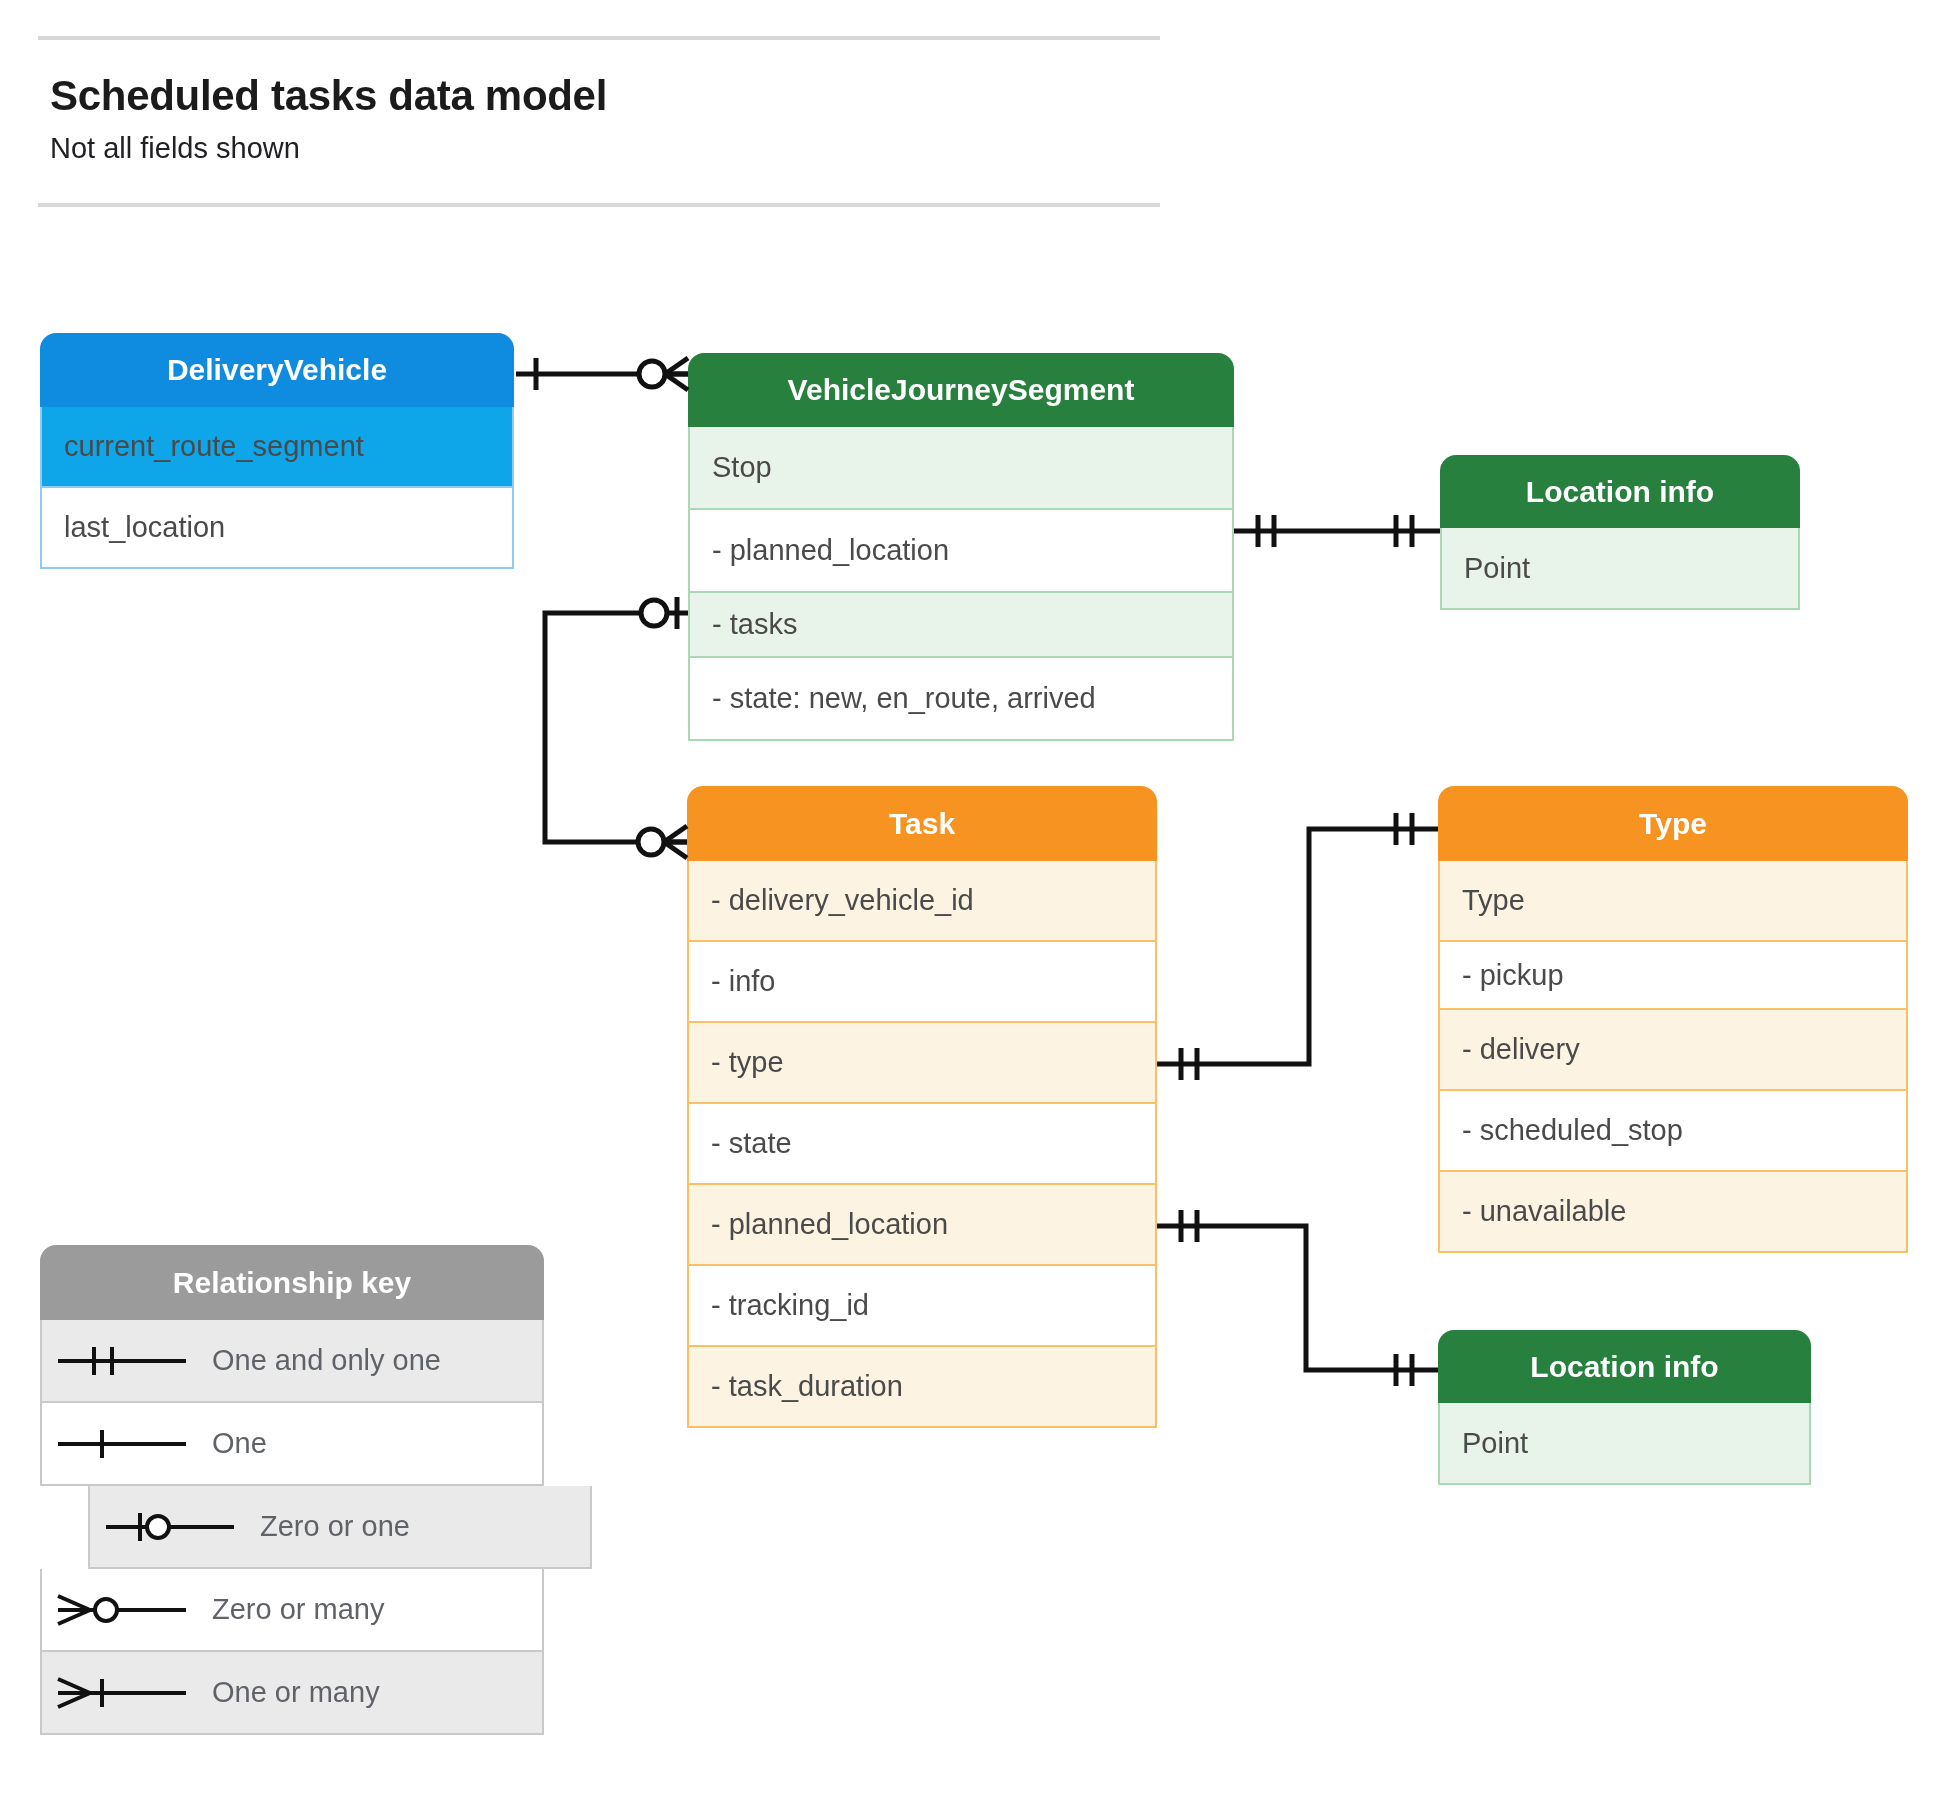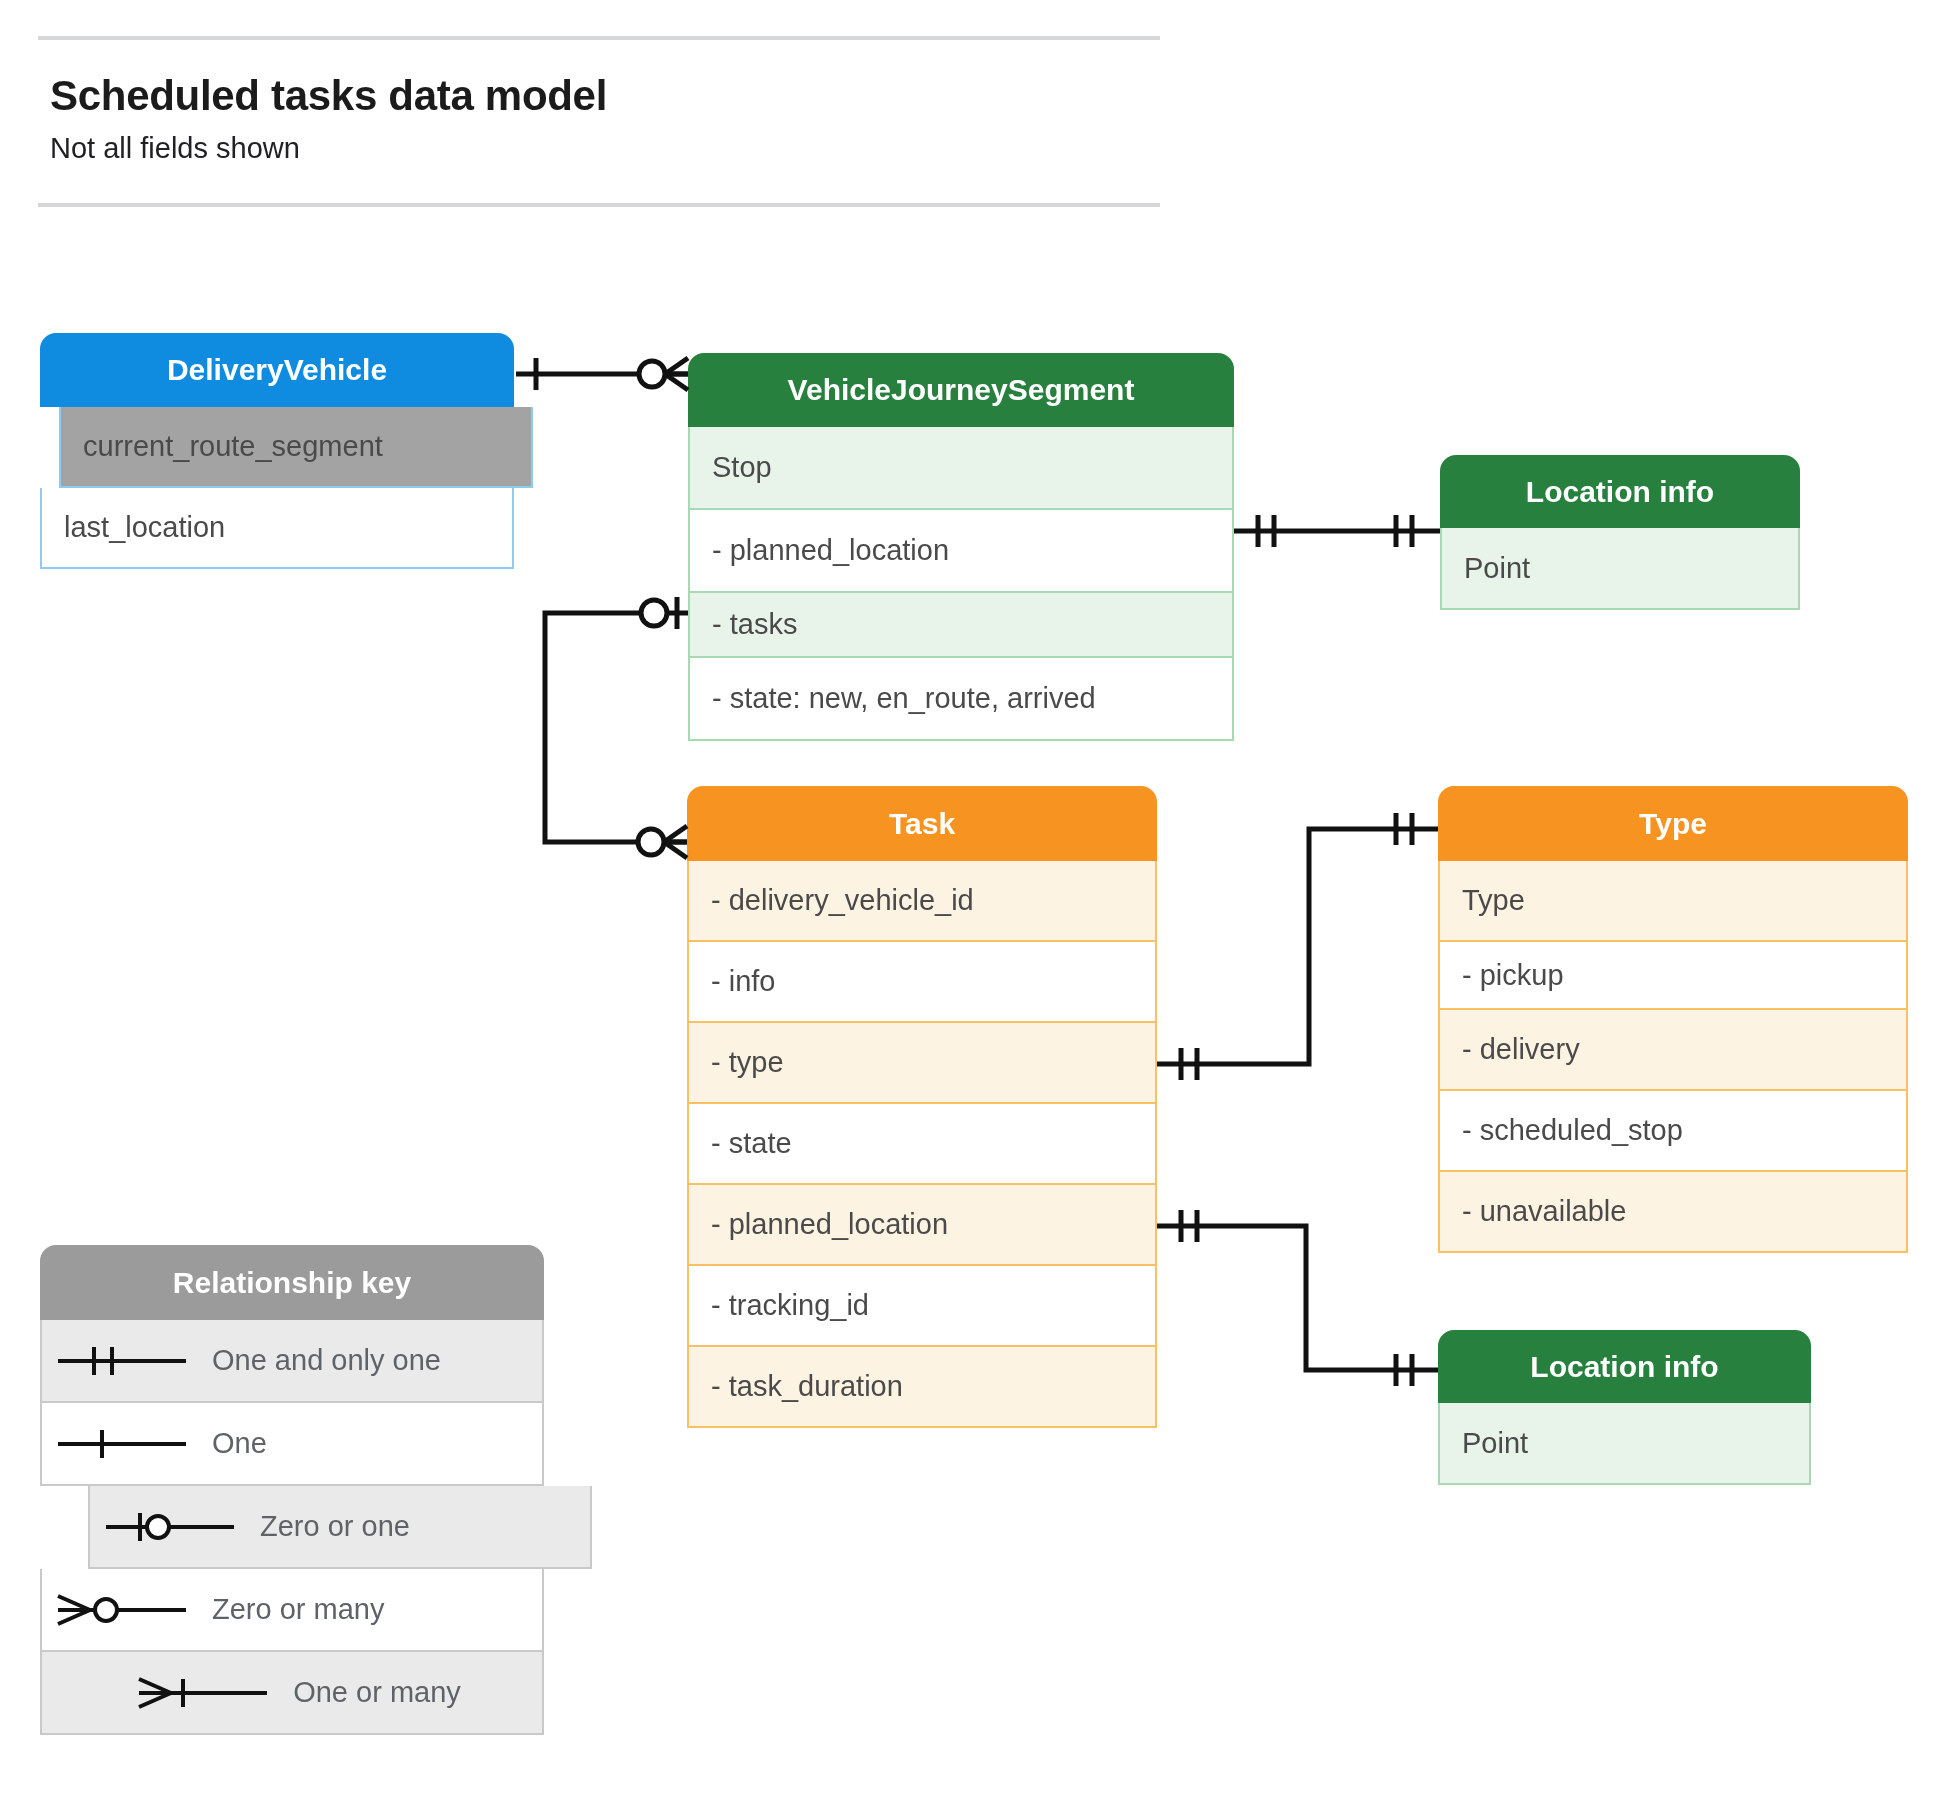--- a/index.html
+++ b/index.html
@@ -78,21 +78,21 @@
     border-style: solid;
     border-width: 0 2px 2px 2px;
     white-space: nowrap;
     overflow: hidden;
   }
   .ent-row.first { border-top-width: 0; }
 
   
   .blue   .ent-head { background: #0f8ce0; }
   .blue   .ent-row  { border-color: #8ecbf2; }
-  .blue   .ent-row.alt  { background: #a3a3a3; margin-left: 19px; }
+  .blue   .ent-row.alt  { background: #0ea5e9; }
   .blue   .ent-row.plain{ background: #ffffff; }
 
   .green  .ent-head { background: #28803f; }
   .green  .ent-row  { border-color: #a8d9b4; }
   .green  .ent-row.alt  { background: #e8f4ea; }
   .green  .ent-row.plain{ background: #ffffff; }
 
   .orange .ent-head { background: #f79421; }
   .orange .ent-row  { border-color: #fbc064; }
   .orange .ent-row.alt  { background: #fdf3e3; }
@@ -230,21 +230,21 @@
         <svg width="140" height="40" viewBox="0 0 140 40">
           <line x1="2" y1="20" x2="130" y2="20" stroke="#111" stroke-width="4"></line>
           <line x1="2" y1="6" x2="34" y2="20" stroke="#111" stroke-width="4"></line>
           <line x1="2" y1="34" x2="34" y2="20" stroke="#111" stroke-width="4"></line>
           <circle cx="50" cy="20" r="11" fill="#ffffff" stroke="#111" stroke-width="4"></circle>
         </svg>
       </div>
       <div class="legend-label">Zero or many</div>
     </div>
 
-    <div class="legend-row alt" style="height:83px;justify-content:center;">
+    <div class="legend-row alt" style="height:83px;">
       <div class="legend-sym">
         <svg width="140" height="40" viewBox="0 0 140 40">
           <line x1="2" y1="20" x2="130" y2="20" stroke="#111" stroke-width="4"></line>
           <line x1="2" y1="6" x2="34" y2="20" stroke="#111" stroke-width="4"></line>
           <line x1="2" y1="34" x2="34" y2="20" stroke="#111" stroke-width="4"></line>
           <line x1="46" y1="6" x2="46" y2="34" stroke="#111" stroke-width="4"></line>
         </svg>
       </div>
       <div class="legend-label">One or many</div>
     </div>

